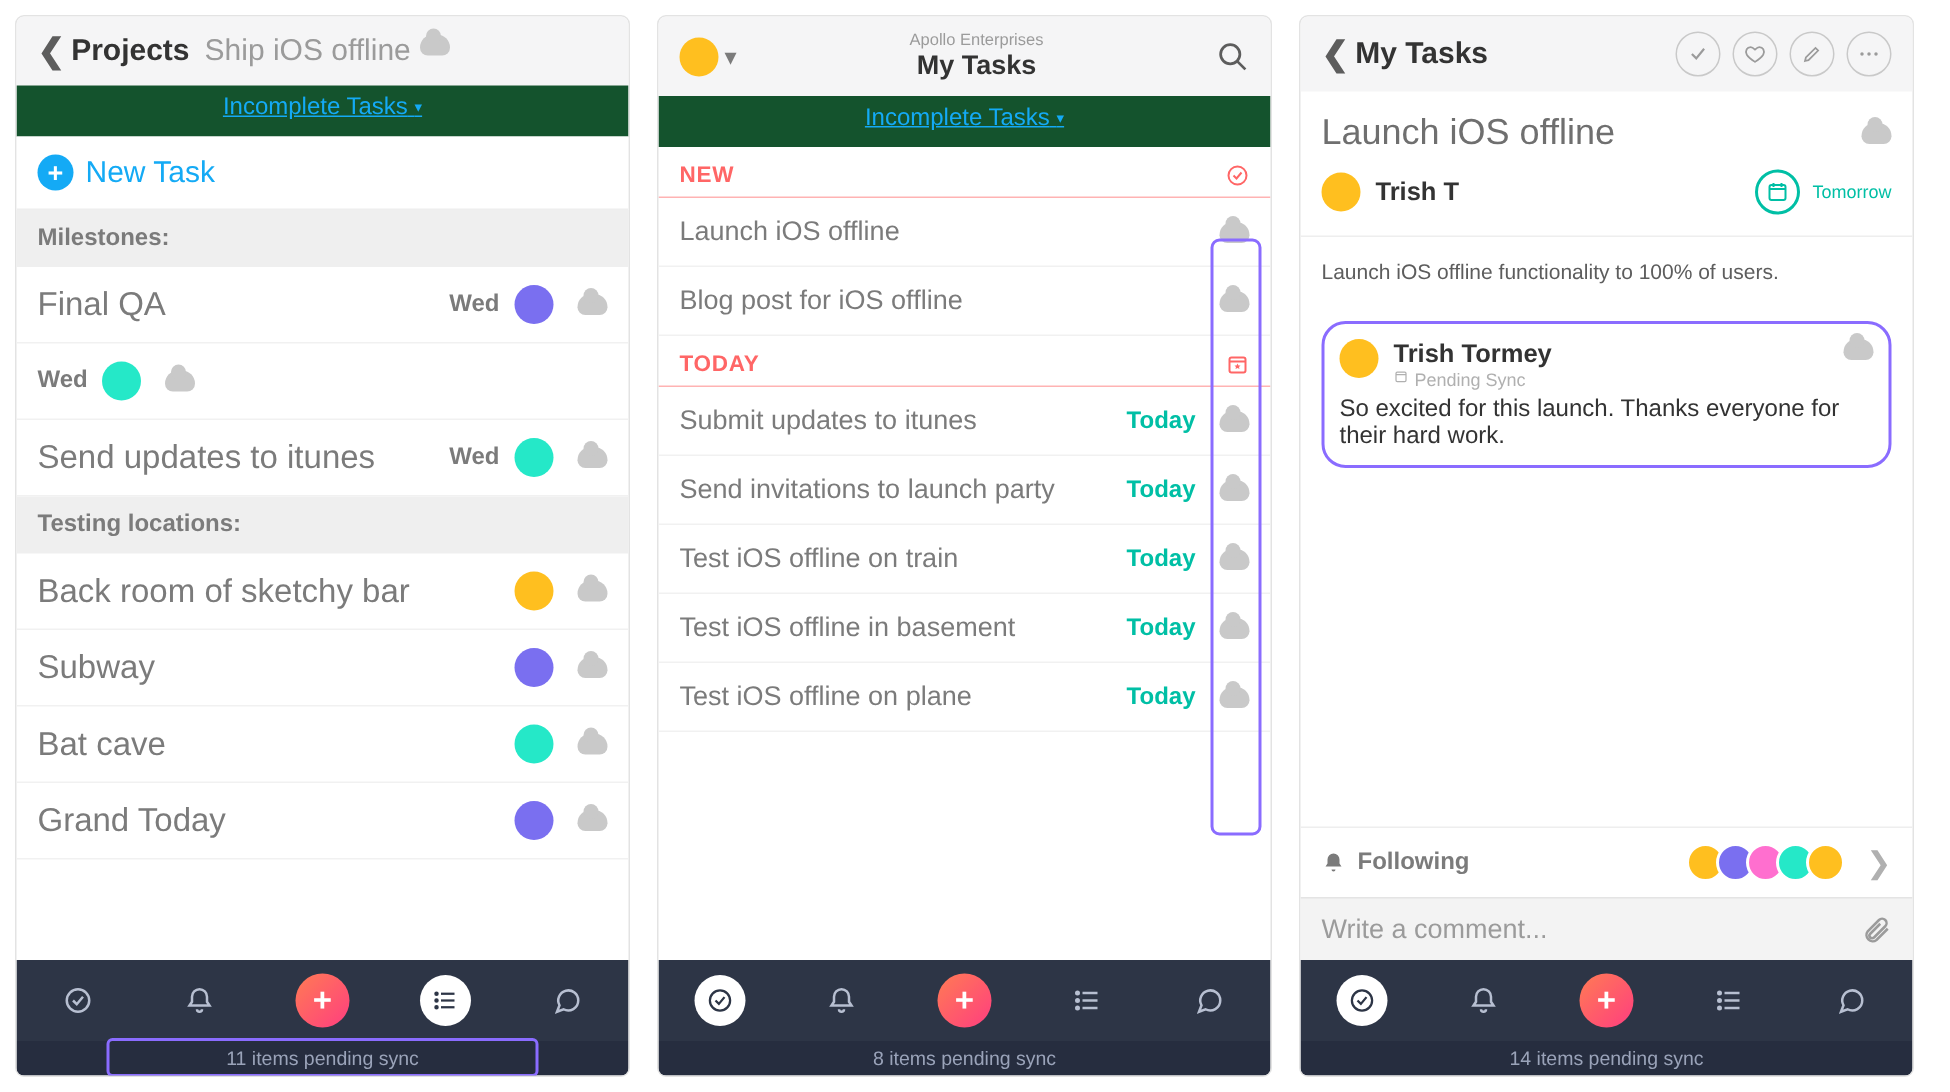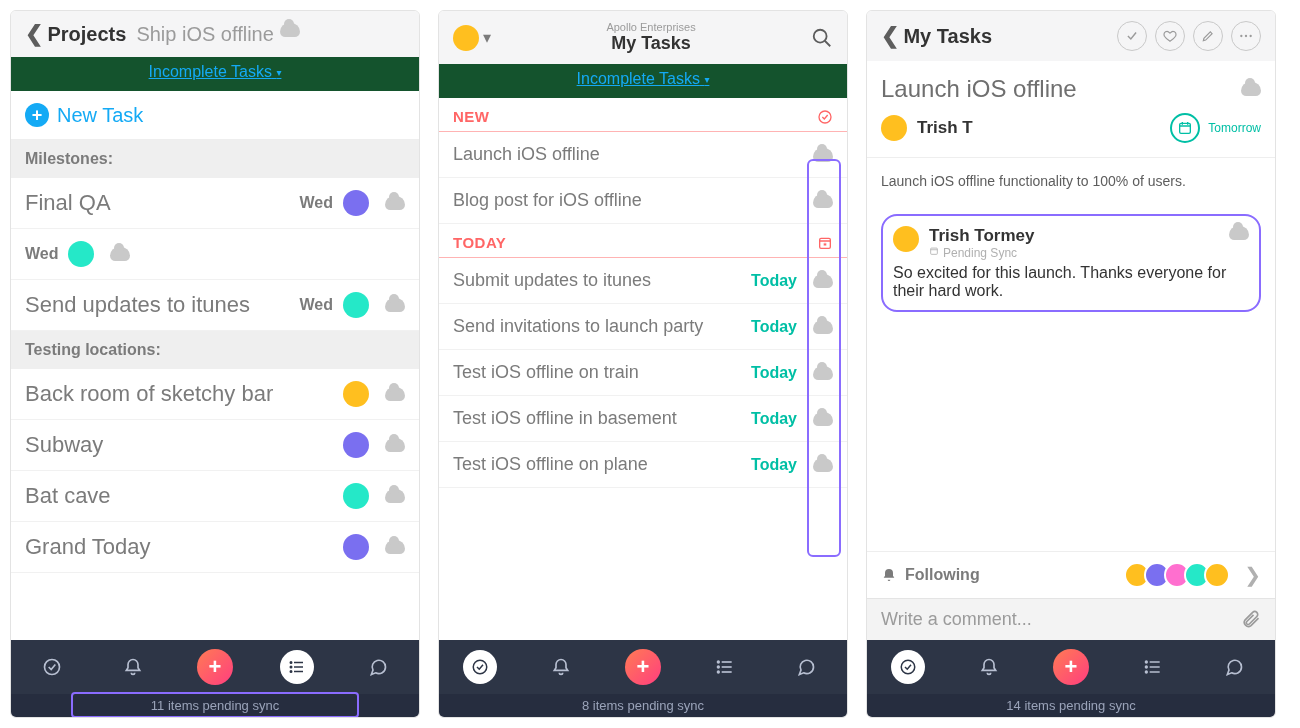--- a/index.html
+++ b/index.html
@@ -62,21 +62,21 @@
   .comment-card .pending { font-size:12px; color:#b0b0b0; display:flex; gap:4px;}
   .comment-card .body { font-size:16px; color:#333; margin-top:4px;}
   .comment-card .top { display:flex; gap:10px;}
   .comment-card .cloud { position:absolute; top:10px; right:10px;}
   .spacer-grow { flex:1; }
   .following { display:flex; align-items:center; padding:10px 14px; border-top:1px solid #eee; gap:8px;}
   .following .lbl { color:#7b7b7b; font-size:16px; font-weight:600;}
   .following .avs { margin-left:auto; display:flex; align-items:center;}
   .following .avs .avatar { margin-left:-6px; border:2px solid #fff;}
   .following .more { color:#b0b0b0; font-size:20px; margin-left:6px;}
-  .comment-input { display:flex; align-items:flex-start; padding:10px 14px; background:#f3f3f3; border-top:1px solid #e4e4e4;}
+  .comment-input { display:flex; align-items:flex-end; padding:10px 14px; background:#f3f3f3; border-top:1px solid #e4e4e4;}
   .comment-input .ph { color:#9b9b9b; font-size:18px; flex:1;}
   .comment-input .clip { color:#9b9b9b; font-size:20px;}
 
   
   .tabbar { background:#2d3546; height:54px; display:flex; align-items:center; justify-content:space-around; position:relative;}
   .tab-ico { color:#b7bfd1; font-size:20px; width:34px; height:34px; display:flex; align-items:center; justify-content:center; border-radius:50%;}
   .tab-ico.active { background:#fff; color:#2d3546;}
   .fab { width:36px; height:36px; border-radius:50%; background:linear-gradient(135deg,#ff7b54,#ff3e7f); color:#fff; display:flex; align-items:center; justify-content:center; font-size:22px; font-weight:700;}
   .sync-strip { background:#262d3f; color:#9aa3b9; font-size:13px; text-align:center; padding:4px 0; position:relative;}
   .sync-strip.boxed::after { content:""; position:absolute; left:60px; right:60px; top:-2px; bottom:-1px; border:2px solid #8a6cff; border-radius:4px; pointer-events:none;}

